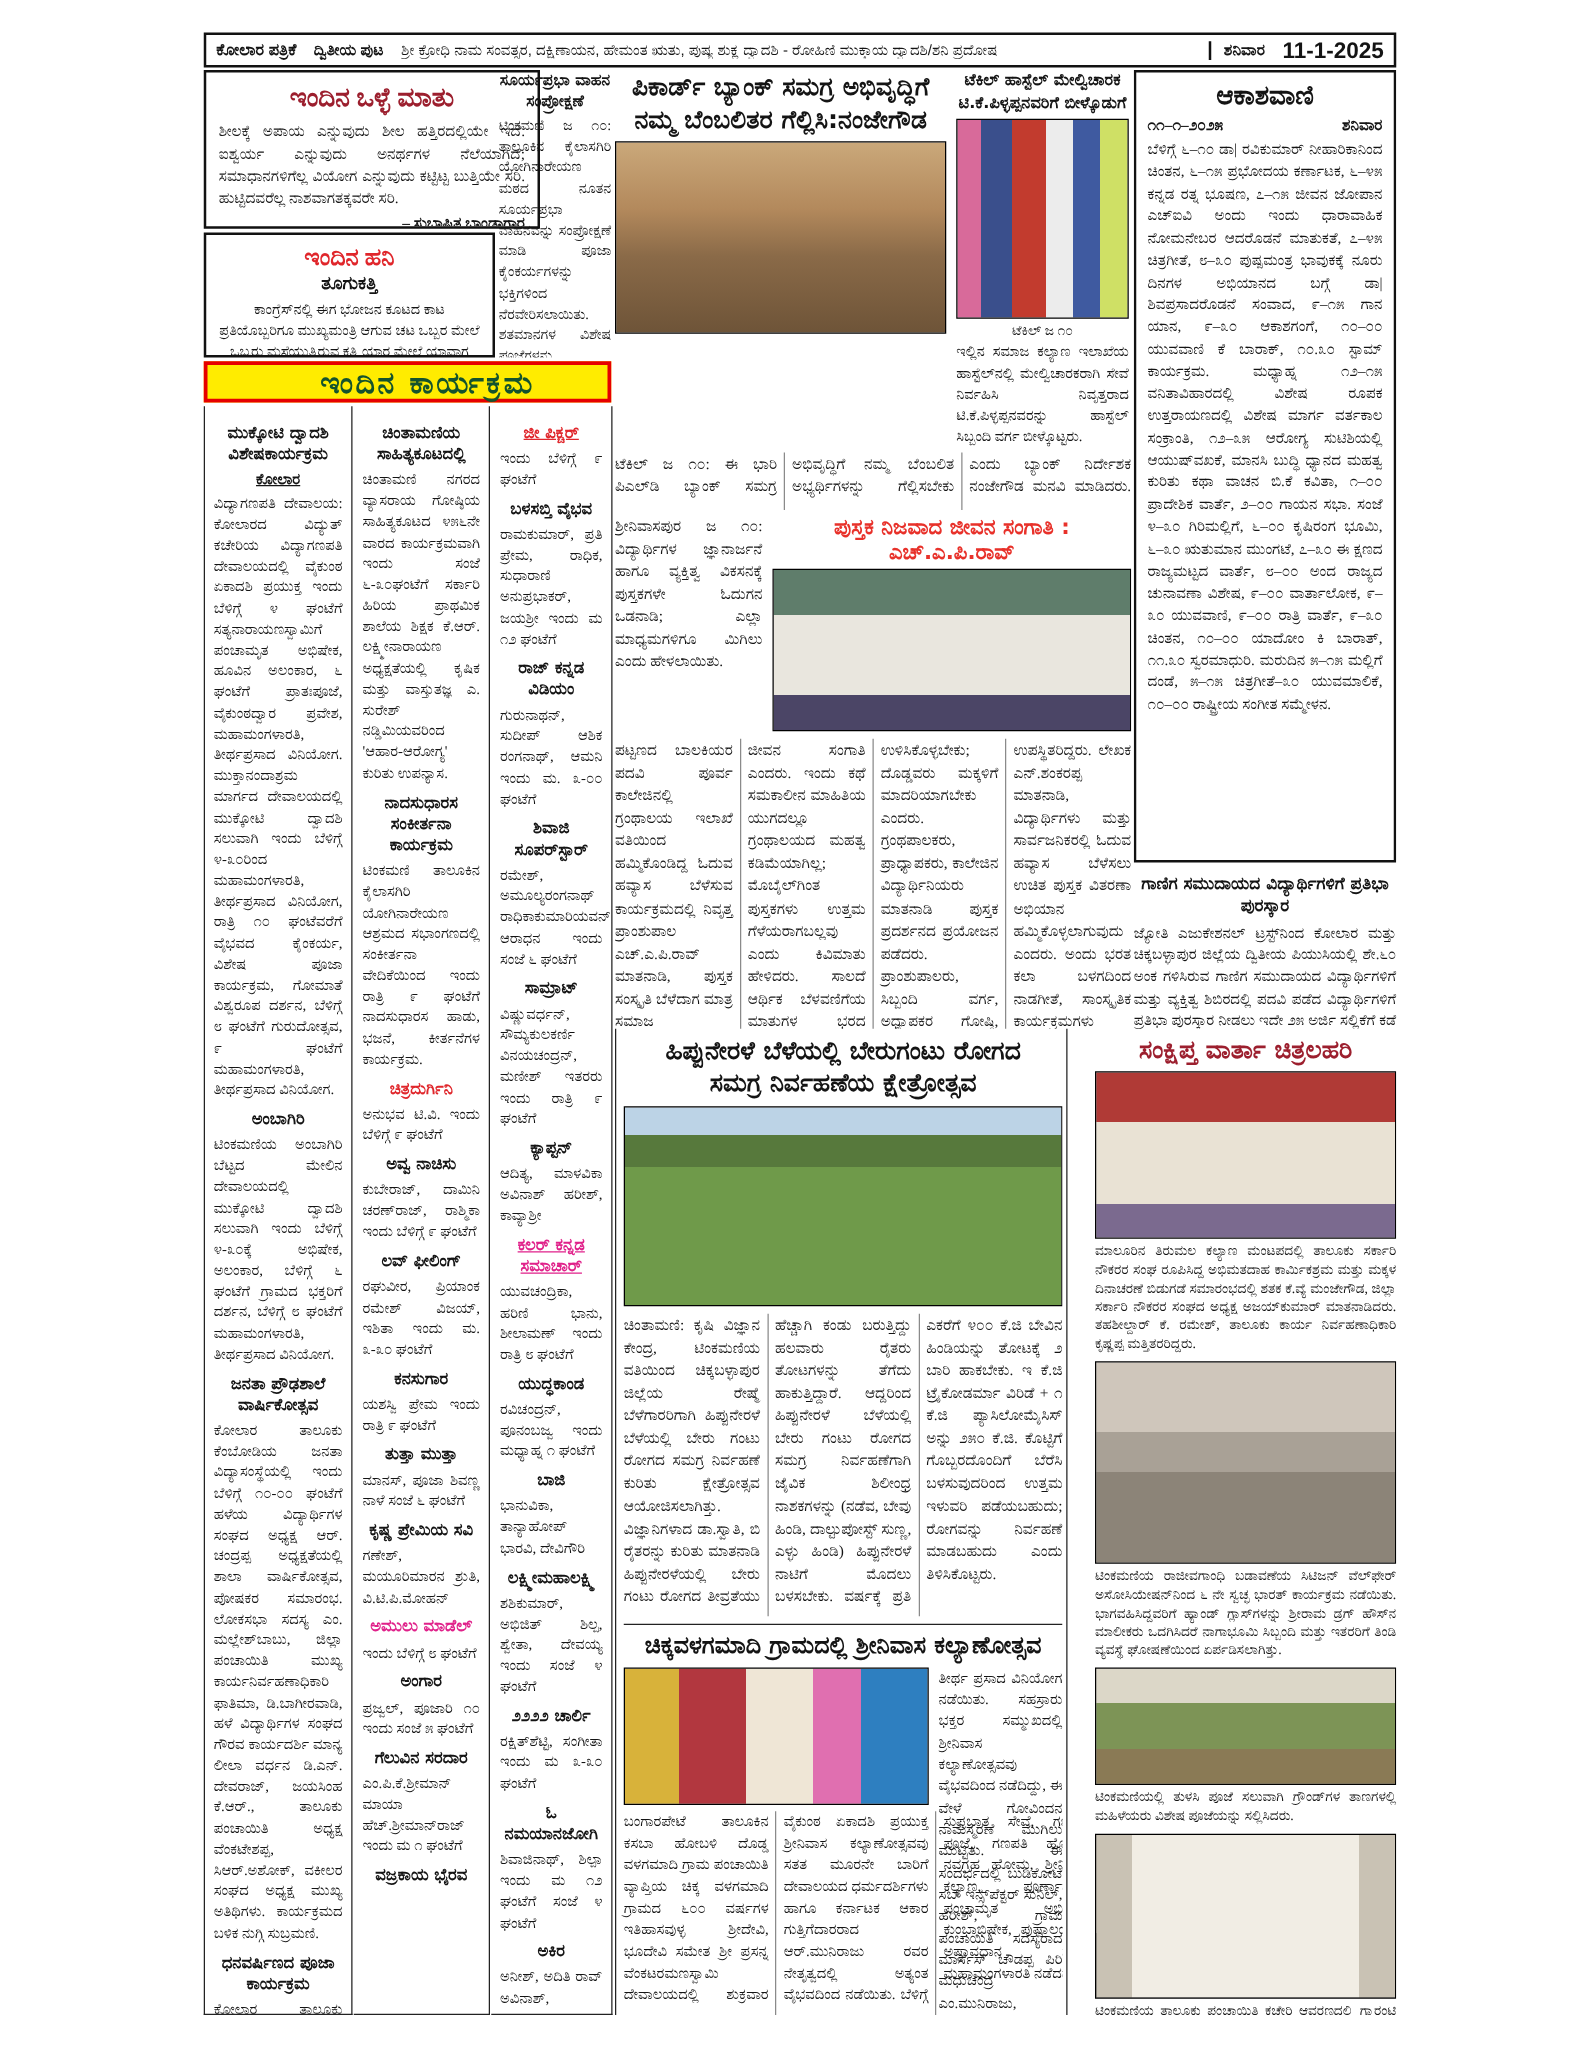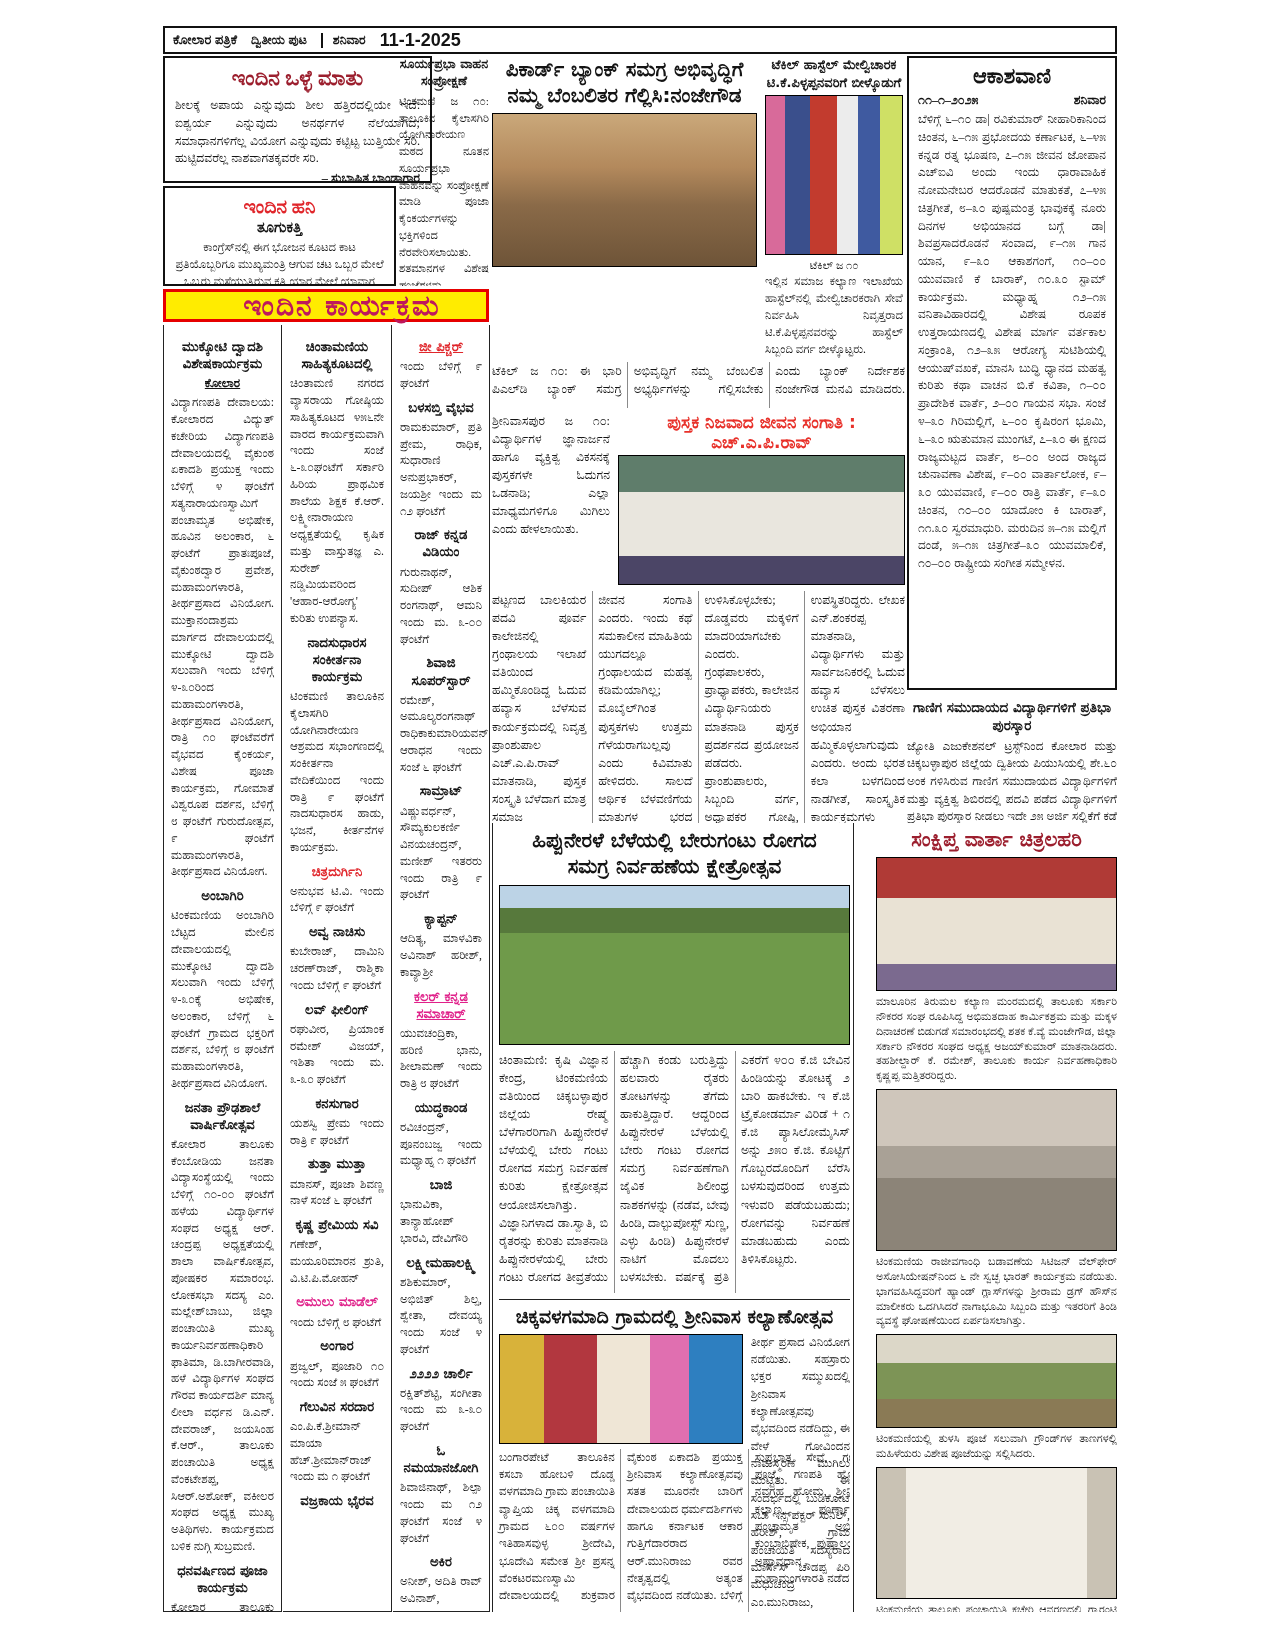--- a/index.html
+++ b/index.html
@@ -18,21 +18,21 @@
   .hdr-date{font-weight:bold;font-size:18px;font-family:"Liberation Sans",sans-serif;}
   
   .qbox{border:2px solid #111;padding:6px 10px;}
   .qtitle{font-weight:bold;font-size:21px;color:#9c1f2e;text-align:center;margin:2px 0 6px;}
   .qtitle.red{color:#e0262b;}
   .qsub{font-weight:bold;font-size:14.5px;text-align:center;margin:0 0 4px;}
   .qbody{font-size:12.3px;line-height:1.45;}
   .qattr{font-weight:bold;font-size:12.3px;text-align:right;margin-top:3px;}
   
   .banner{background:#ffec00;border:3px solid #e60000;display:flex;align-items:center;justify-content:center;}
-  .banner span{color:#be185d;font-weight:bold;font-size:28px;letter-spacing:2px;font-family:"DejaVu Sans",sans-serif;margin-left:32px;}
+  .banner span{color:#14532d;font-weight:bold;font-size:24px;letter-spacing:2px;font-family:"DejaVu Sans",sans-serif;margin-left:32px;}
   
   .listcol{border-left:1.5px solid #222;border-right:1.5px solid #222;border-bottom:1.5px solid #222;padding:6px 7px;font-size:11.8px;line-height:1.42;}
   .lc-head{font-weight:bold;font-size:13.2px;text-align:center;margin:7px 0 3px;line-height:1.3;font-family:"DejaVu Sans",sans-serif;}
   .lc-sub{font-weight:bold;font-size:12px;text-align:center;text-decoration:underline;margin:0 0 2px;}
   .lc-body{text-align:justify;}
   .intro{text-align:justify;margin-bottom:4px;}
   
   .h-xl{font-weight:bold;font-size:20px;line-height:1.3;text-align:center;font-family:"DejaVu Sans",sans-serif;}
   .h-md{font-weight:bold;font-size:13px;line-height:1.35;text-align:center;font-family:"DejaVu Sans",sans-serif;}
   .h-red{font-weight:bold;font-size:17px;color:#e8312a;text-align:center;font-family:"DejaVu Sans",sans-serif;}
@@ -60,20 +60,21 @@
   .ak-dateline{font-size:12.3px;display:flex;justify-content:space-between;font-weight:bold;margin-bottom:3px;}
 </style>
 </head>
 <body>
 
 <div class="sheet">
 
   <div class="abs hdrbar" style="left:163px;top:26px;width:954px;height:28px;">
     <span class="hdr-paper">ಕೋಲಾರ ಪತ್ರಿಕೆ</span>
     <span class="hdr-edition">ದ್ವಿತೀಯ ಪುಟ</span>
+    <span class="hdr-panch">ಶ್ರೀ ಕ್ರೋಧಿ ನಾಮ ಸಂವತ್ಸರ, ದಕ್ಷಿಣಾಯನ, ಹೇಮಂತ ಋತು, ಪುಷ್ಯ ಶುಕ್ಲ ದ್ವಾದಶಿ - ರೋಹಿಣಿ ಮುಕ್ತಾಯ ದ್ವಾದಶಿ/ಶನಿ ಪ್ರದೋಷ</span>
     <span class="hdr-day">ಶನಿವಾರ</span>
     <span class="hdr-date">11-1-2025</span>
   </div>
 
   <div class="abs qbox clip" style="left:163px;top:56px;width:269px;height:127px;font-family:Liberation Serif, serif;">
     <div class="qtitle">ಇಂದಿನ ಒಳ್ಳೆ ಮಾತು</div>
     <div class="qbody jt">ಶೀಲಕ್ಕೆ ಅಪಾಯ ಎನ್ನುವುದು ಶೀಲ ಹತ್ತಿರದಲ್ಲಿಯೇ ಇದೆ. ಐಶ್ವರ್ಯ ಎನ್ನುವುದು ಅನರ್ಥಗಳ ನೆಲೆಯಾಗಿದೆ; ಸಮಾಧಾನಗಳಿಗೆಲ್ಲ ವಿಯೋಗ ಎನ್ನುವುದು ಕಟ್ಟಿಟ್ಟ ಬುತ್ತಿಯೇ ಸರಿ. ಹುಟ್ಟಿದವರೆಲ್ಲ ನಾಶವಾಗತಕ್ಕವರೇ ಸರಿ.</div>
     <div class="qattr">– ಸುಭಾಷಿತ ಭಾಂಡಾಗಾರ</div>
   </div>
 
@@ -308,21 +309,21 @@
     <div style="margin-top:8px;">
       <div class="h-md" style="font-size:13.6px;">ಗಾಣಿಗ ಸಮುದಾಯದ ವಿದ್ಯಾರ್ಥಿಗಳಿಗೆ ಪ್ರತಿಭಾ ಪುರಸ್ಕಾರ</div>
       <div class="bodytxt" style="font-size:12px;margin-top:3px;">ಜ್ಯೋತಿ ಎಜುಕೇಶನಲ್ ಟ್ರಸ್ಟ್‌ನಿಂದ ಕೋಲಾರ ಮತ್ತು ಚಿಕ್ಕಬಳ್ಳಾಪುರ ಜಿಲ್ಲೆಯ ದ್ವಿತೀಯ ಪಿಯುಸಿಯಲ್ಲಿ ಶೇ.೬೦ ಅಂಕ ಗಳಿಸಿರುವ ಗಾಣಿಗ ಸಮುದಾಯದ ವಿದ್ಯಾರ್ಥಿಗಳಿಗೆ ಮತ್ತು ವ್ಯಕ್ತಿತ್ವ ಶಿಬಿರದಲ್ಲಿ ಪದವಿ ಪಡೆದ ವಿದ್ಯಾರ್ಥಿಗಳಿಗೆ ಪ್ರತಿಭಾ ಪುರಸ್ಕಾರ ನೀಡಲು ಇದೇ ೨೫ ಅರ್ಜಿ ಸಲ್ಲಿಕೆಗೆ ಕಡೆ ದಿನವಾಗಿದೆ.</div>
     </div>
   </div>
 
   <div class="abs clip vr" style="left:853px;top:823px;width:264px;height:789px;padding-left:22px;">
     <div class="h-maroon" style="margin-top:4px;">ಸಂಕ್ಷಿಪ್ತ ವಾರ್ತಾ ಚಿತ್ರಲಹರಿ</div>
     <figure style="margin:6px 0 0;">
       <div class="photo ph-award" style="height:132px;"></div>
-      <figcaption class="caption">ಮಾಲೂರಿನ ತಿರುಮಲ ಕಲ್ಯಾಣ ಮಂರಮದಲ್ಲಿ ತಾಲೂಕು ಸರ್ಕಾರಿ ನೌಕರರ ಸಂಘ ರೂಪಿಸಿದ್ದ ಅಭಿಮತದಾಹ ಕಾರ್ಮಿಕಶ್ರಮ ಮತ್ತು ಮಕ್ಕಳ ದಿನಾಚರಣೆ ಬಿಡುಗಡೆ ಸಮಾರಂಭದಲ್ಲಿ ಶತಕ ಕೆ.ವ್ಯೆ ಮಂಜೇಗೌಡ, ಜಿಲ್ಲಾ ಸರ್ಕಾರಿ ನೌಕರರ ಸಂಘದ ಅಧ್ಯಕ್ಷ ಅಜಯ್‌ಕುಮಾರ್ ಮಾತನಾಡಿದರು. ತಹಶೀಲ್ದಾರ್ ಕೆ. ರಮೇಶ್, ತಾಲೂಕು ಕಾರ್ಯ ನಿರ್ವಹಣಾಧಿಕಾರಿ ಕೃಷ್ಣಪ್ಪ ಮತ್ತಿತರರಿದ್ದರು.</figcaption>
+      <figcaption class="caption">ಮಾಲೂರಿನ ತಿರುಮಲ ಕಲ್ಯಾಣ ಮಂಟಪದಲ್ಲಿ ತಾಲೂಕು ಸರ್ಕಾರಿ ನೌಕರರ ಸಂಘ ರೂಪಿಸಿದ್ದ ಅಭಿಮತದಾಹ ಕಾರ್ಮಿಕಶ್ರಮ ಮತ್ತು ಮಕ್ಕಳ ದಿನಾಚರಣೆ ಬಿಡುಗಡೆ ಸಮಾರಂಭದಲ್ಲಿ ಶತಕ ಕೆ.ವ್ಯೆ ಮಂಜೇಗೌಡ, ಜಿಲ್ಲಾ ಸರ್ಕಾರಿ ನೌಕರರ ಸಂಘದ ಅಧ್ಯಕ್ಷ ಅಜಯ್‌ಕುಮಾರ್ ಮಾತನಾಡಿದರು. ತಹಶೀಲ್ದಾರ್ ಕೆ. ರಮೇಶ್, ತಾಲೂಕು ಕಾರ್ಯ ನಿರ್ವಹಣಾಧಿಕಾರಿ ಕೃಷ್ಣಪ್ಪ ಮತ್ತಿತರರಿದ್ದರು.</figcaption>
     </figure>
     <figure style="margin:6px 0 0;">
       <div class="photo ph-street" style="height:160px;"></div>
       <figcaption class="caption">ಟಿಂಕಮಣಿಯ ರಾಜೀವಗಾಂಧಿ ಬಡಾವಣೆಯ ಸಿಟಿಜನ್ ವೆಲ್‌ಫೇರ್ ಅಸೋಸಿಯೇಷನ್‌ನಿಂದ ೬ ನೇ ಸ್ವಚ್ಛ ಭಾರತ್ ಕಾರ್ಯಕ್ರಮ ನಡೆಯಿತು. ಭಾಗವಹಿಸಿದ್ದವರಿಗೆ ಹ್ಯಾಂಡ್ ಗ್ಲಾಸ್‌ಗಳನ್ನು ಶ್ರೀರಾಮ ಡ್ರಗ್ ಹೌಸ್‌ನ ಮಾಲೀಕರು ಒದಗಿಸಿದರೆ ನಾಗಾಭೂಮಿ ಸಿಬ್ಬಂದಿ ಮತ್ತು ಇತರರಿಗೆ ತಿಂಡಿ ವ್ಯವಸ್ಥೆ ಘೋಷಣೆಯಿಂದ ಏರ್ಪಡಿಸಲಾಗಿತ್ತು.</figcaption>
     </figure>
     <figure style="margin:6px 0 0;">
       <div class="photo ph-trees" style="height:92px;"></div>
       <figcaption class="caption">ಟಿಂಕಮಣಿಯಲ್ಲಿ ತುಳಸಿ ಪೂಜೆ ಸಲುವಾಗಿ ಗ್ರೌಂಡ್‌ಗಳ ತಾಣಗಳಲ್ಲಿ ಮಹಿಳೆಯರು ವಿಶೇಷ ಪೂಜೆಯನ್ನು ಸಲ್ಲಿಸಿದರು.</figcaption>
     </figure>
     <figure style="margin:6px 0 0;">

